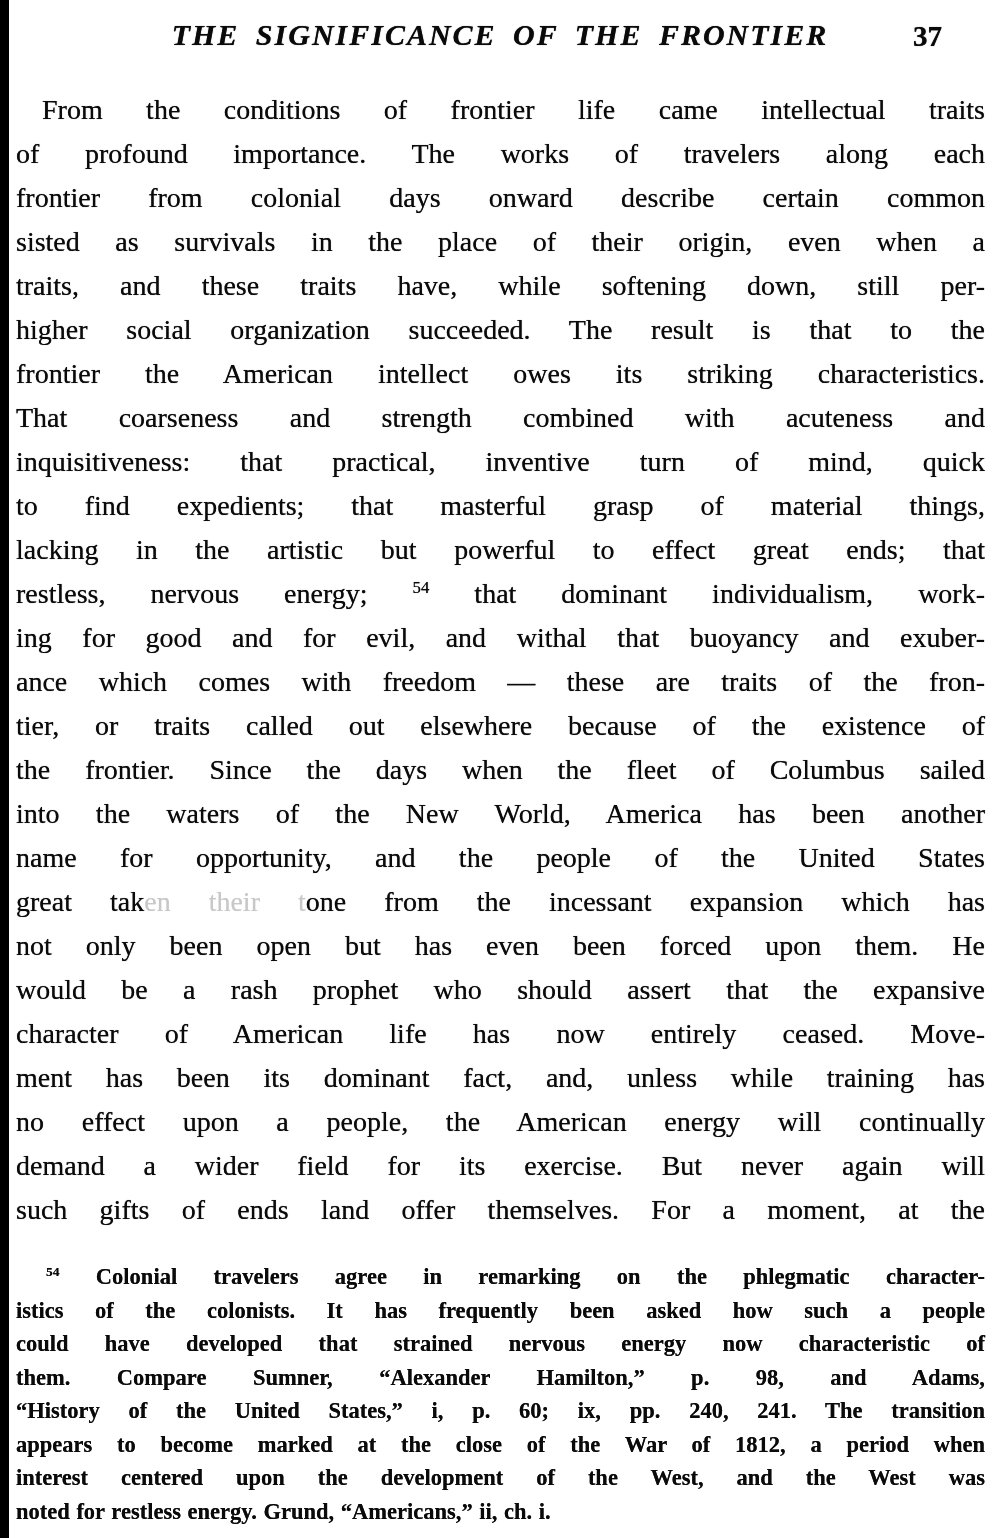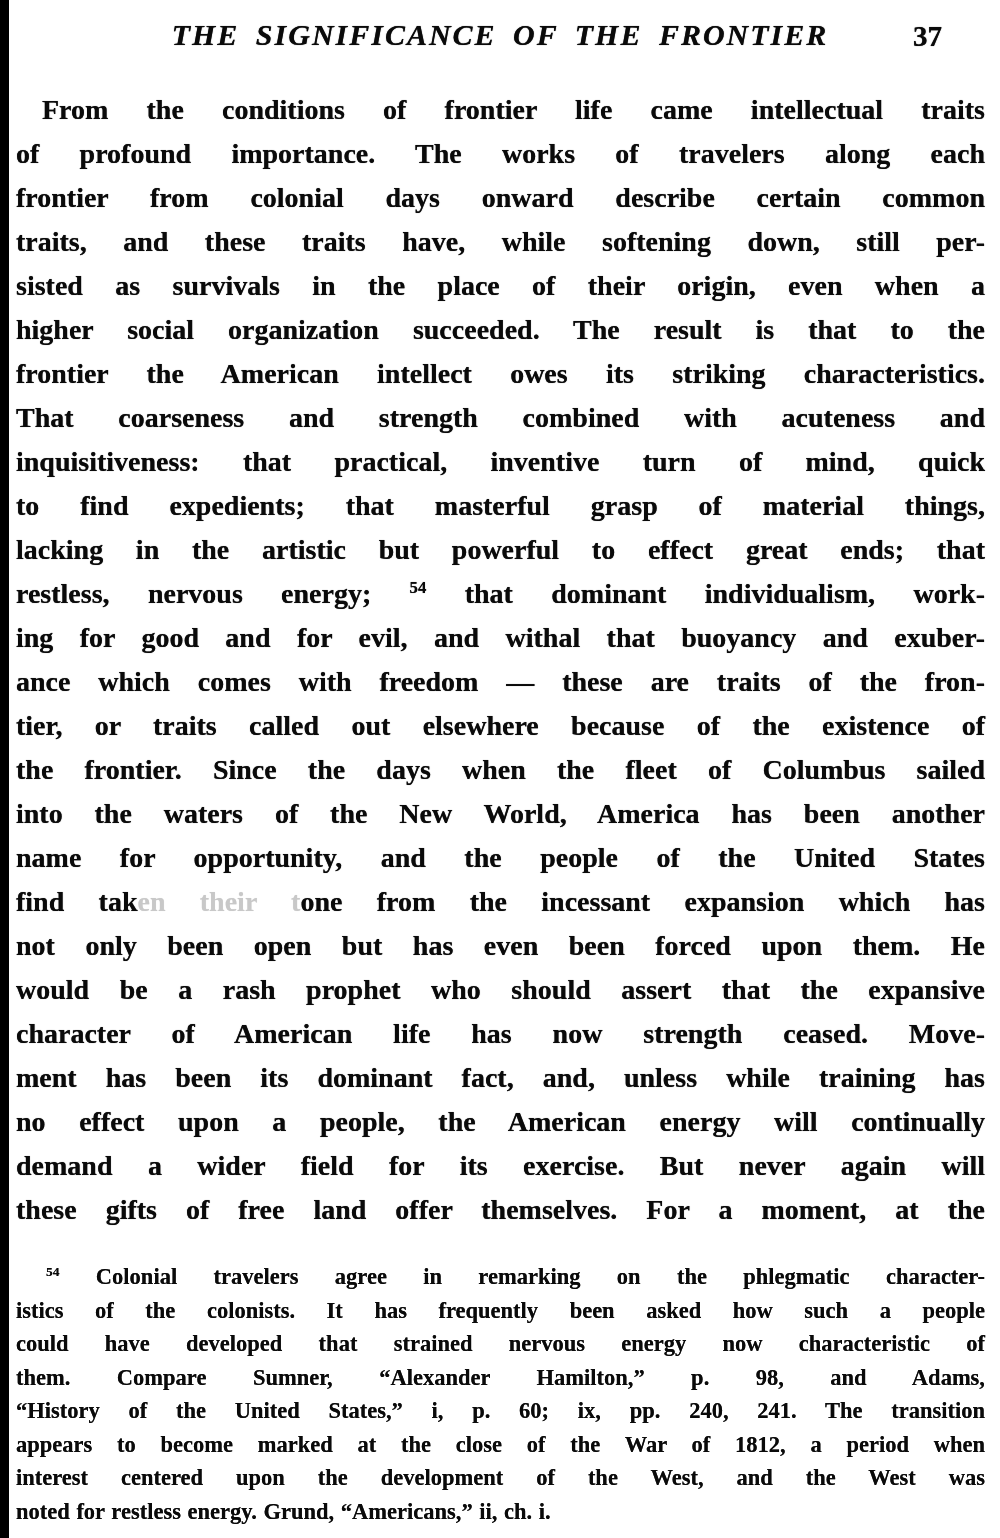--- a/index.html
+++ b/index.html
@@ -34,21 +34,20 @@
   }
   .bodytext{
     position:absolute;top:88px;left:16px;right:15px;
   }
   .bl{
     font-size:28px;line-height:44px;
     text-align:justify;text-align-last:justify;
     word-spacing:1.5px;
     text-shadow:0 0 0.7px rgba(0,0,0,.8);
     white-space:normal;
-    font-weight:bold;
   }
   .bl.first{text-indent:26px;}
   .faded{opacity:.22;filter:blur(.7px);}
   sup.fnref{
     font-size:0.6em;vertical-align:super;line-height:0;
   }
   .footnote{
     position:absolute;top:1260px;left:16px;right:15px;font-weight:bold;
   }
   .fl{
@@ -69,43 +68,43 @@
 
   <div class="header">
     <span class="title">THE SIGNIFICANCE OF THE FRONTIER</span>
     <span class="pagenum">37</span>
   </div>
 
   <div class="bodytext">
     <div class="bl first">From the conditions of frontier life came intellectual traits</div>
     <div class="bl">of profound importance. The works of travelers along each</div>
     <div class="bl">frontier from colonial days onward describe certain common</div>
+    <div class="bl">sisted as survivals in the place of their origin, even when a</div>
     <div class="bl">traits, and these traits have, while softening down, still per-</div>
-    <div class="bl">sisted as survivals in the place of their origin, even when a</div>
     <div class="bl">higher social organization succeeded. The result is that to the</div>
     <div class="bl">frontier the American intellect owes its striking characteristics.</div>
     <div class="bl">That coarseness and strength combined with acuteness and</div>
     <div class="bl">inquisitiveness: that practical, inventive turn of mind, quick</div>
     <div class="bl">to find expedients; that masterful grasp of material things,</div>
     <div class="bl">lacking in the artistic but powerful to effect great ends; that</div>
     <div class="bl"><span>restless, nervous energy; </span><sup class="fnref">54</sup><span> that dominant individualism, work-</span></div>
     <div class="bl">ing for good and for evil, and withal that buoyancy and exuber-</div>
     <div class="bl">ance which comes with freedom — these are traits of the fron-</div>
     <div class="bl">tier, or traits called out elsewhere because of the existence of</div>
     <div class="bl">the frontier. Since the days when the fleet of Columbus sailed</div>
     <div class="bl">into the waters of the New World, America has been another</div>
     <div class="bl">name for opportunity, and the people of the United States</div>
-    <div class="bl"><span>find tak</span><span class="faded">en their t</span><span>one from the incessant expansion which has</span></div>
+    <div class="bl"><span>great tak</span><span class="faded">en their t</span><span>one from the incessant expansion which has</span></div>
     <div class="bl">not only been open but has even been forced upon them. He</div>
     <div class="bl">would be a rash prophet who should assert that the expansive</div>
-    <div class="bl">character of American life has now strength ceased. Move-</div>
+    <div class="bl">character of American life has now entirely ceased. Move-</div>
     <div class="bl">ment has been its dominant fact, and, unless while training has</div>
     <div class="bl">no effect upon a people, the American energy will continually</div>
     <div class="bl">demand a wider field for its exercise. But never again will</div>
-    <div class="bl">these gifts of free land offer themselves. For a moment, at the</div>
+    <div class="bl">such gifts of ends land offer themselves. For a moment, at the</div>
   </div>
 
   <div class="footnote">
     <div class="fl first"><sup class="fnref">54</sup><span> Colonial travelers agree in remarking on the phlegmatic character-</span></div>
     <div class="fl">istics of the colonists. It has frequently been asked how such a people</div>
     <div class="fl">could have developed that strained nervous energy now characteristic of</div>
     <div class="fl">them. Compare Sumner, “Alexander Hamilton,” p. 98, and Adams,</div>
     <div class="fl">“History of the United States,” i, p. 60; ix, pp. 240, 241. The transition</div>
     <div class="fl">appears to become marked at the close of the War of 1812, a period when</div>
     <div class="fl">interest centered upon the development of the West, and the West was</div>

